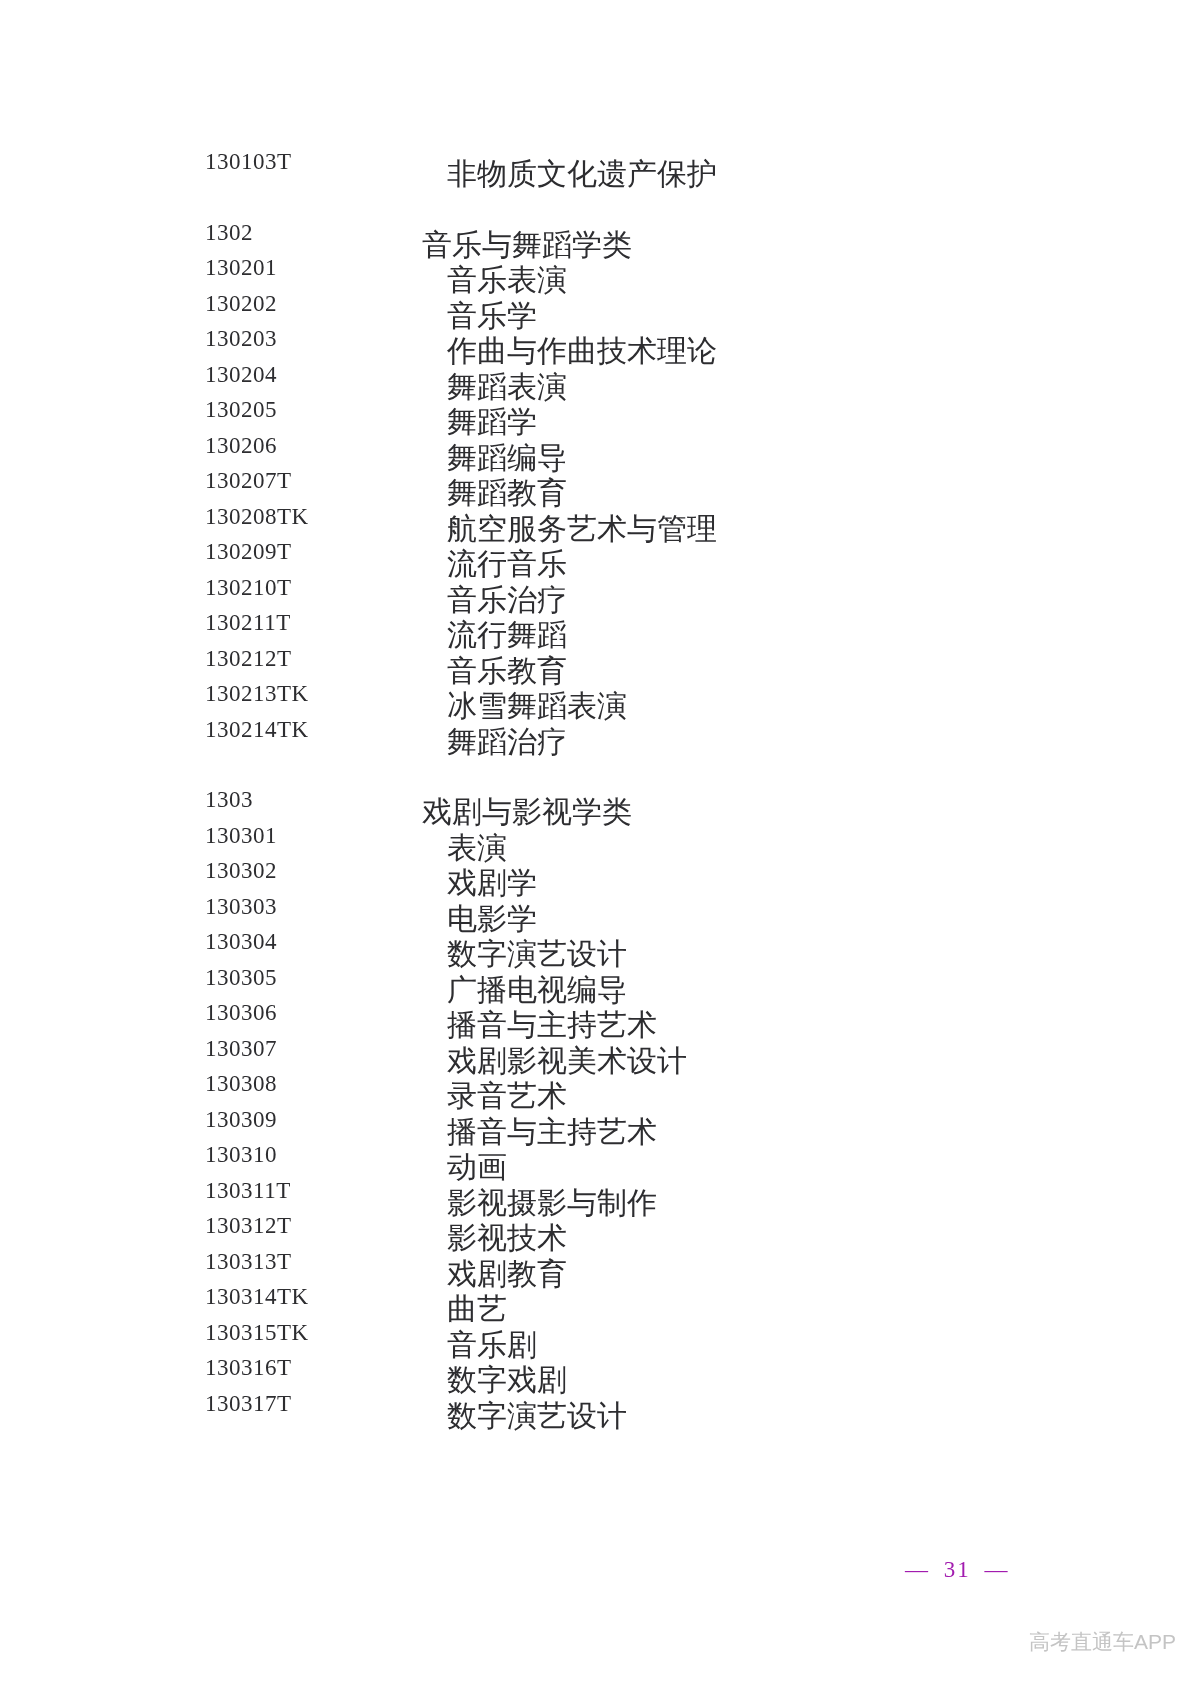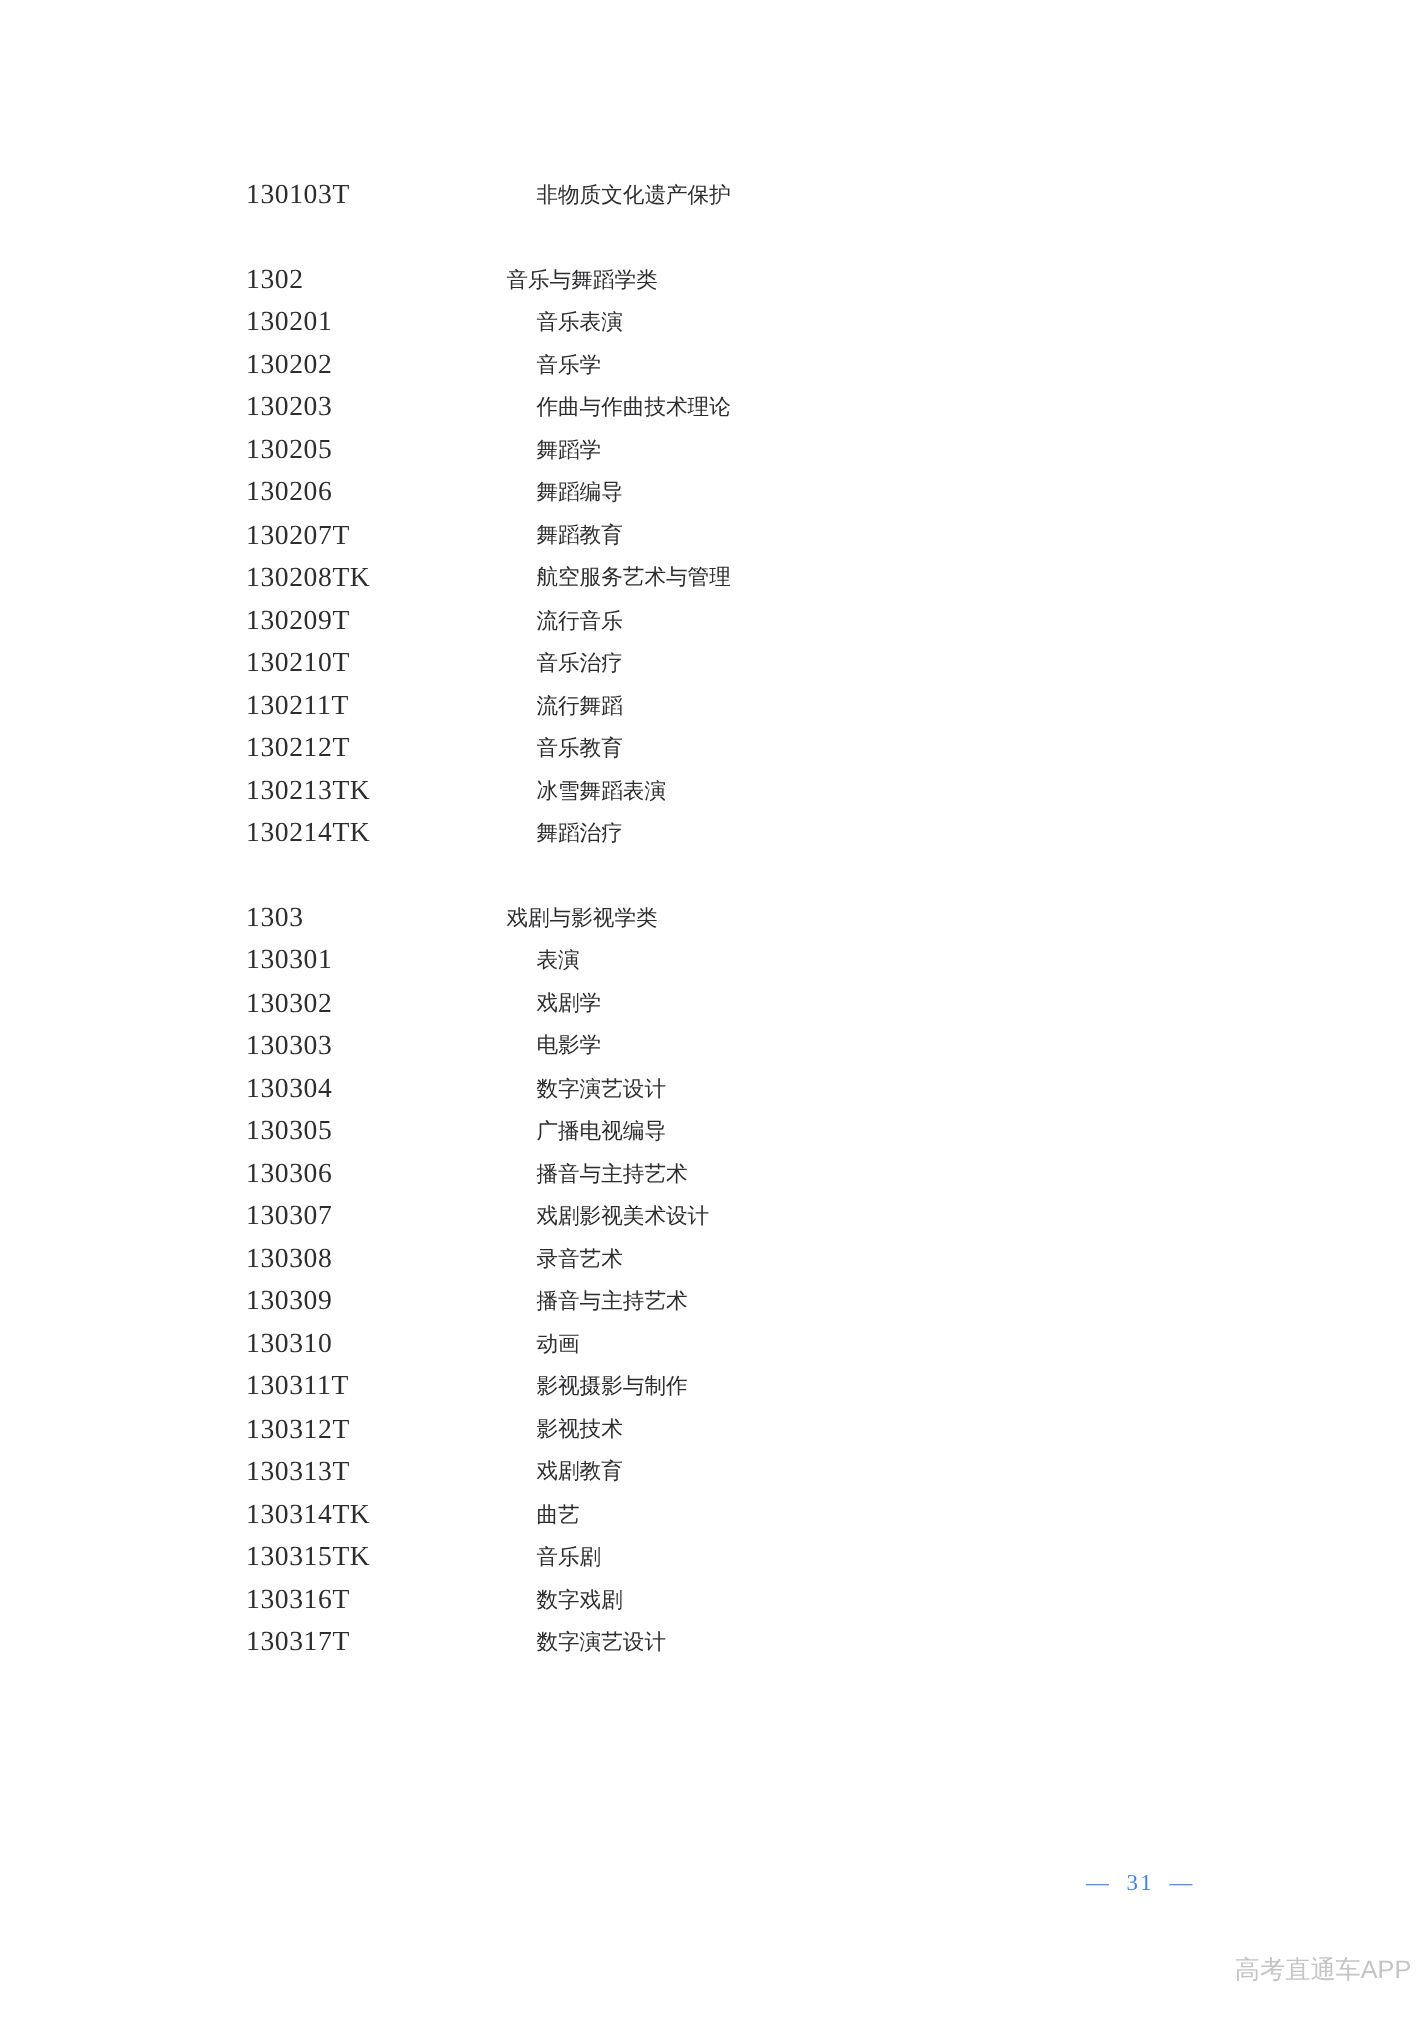--- a/index.html
+++ b/index.html
@@ -35,36 +35,36 @@
   .row .code {
     position: absolute;
     left: 205px;
     top: 0;
     font-size: 23px;
     letter-spacing: 0.5px;
   }
   .row .name {
     position: absolute;
     left: 447px;
-    top: 1px;
-    font-size: 18px;
+    top: 12px;
+    font-size: 30px;
     letter-spacing: 0;
   }
   .row.category .name {
     left: 422px;
   }
   .page-number {
     position: absolute;
     top: 1552px;
     left: 905px;
-    font-size: 19px;
+    font-size: 23px;
     line-height: 35px;
     letter-spacing: 2px;
     word-spacing: 6px;
-    color: #3b82f6;
+    color: #a21caf;
   }
   .watermark {
     position: absolute;
     top: 1629px;
     left: 1029px;
     font-family: "Liberation Sans", "DejaVu Sans", sans-serif;
     font-size: 21px;
     line-height: 26px;
     color: #c4c4c4;
     text-shadow: 1px 1px 1px #ffffff;
@@ -93,20 +93,24 @@
   <div class="row item">
     <span class="code">130202</span>
     <span class="name">音乐学</span>
   </div>
 
   <div class="row item">
     <span class="code">130203</span>
     <span class="name">作曲与作曲技术理论</span>
   </div>
 
+  <div class="row item">
+    <span class="code">130204</span>
+    <span class="name">舞蹈表演</span>
+  </div>
 
   <div class="row item">
     <span class="code">130205</span>
     <span class="name">舞蹈学</span>
   </div>
 
   <div class="row item">
     <span class="code">130206</span>
     <span class="name">舞蹈编导</span>
   </div>

